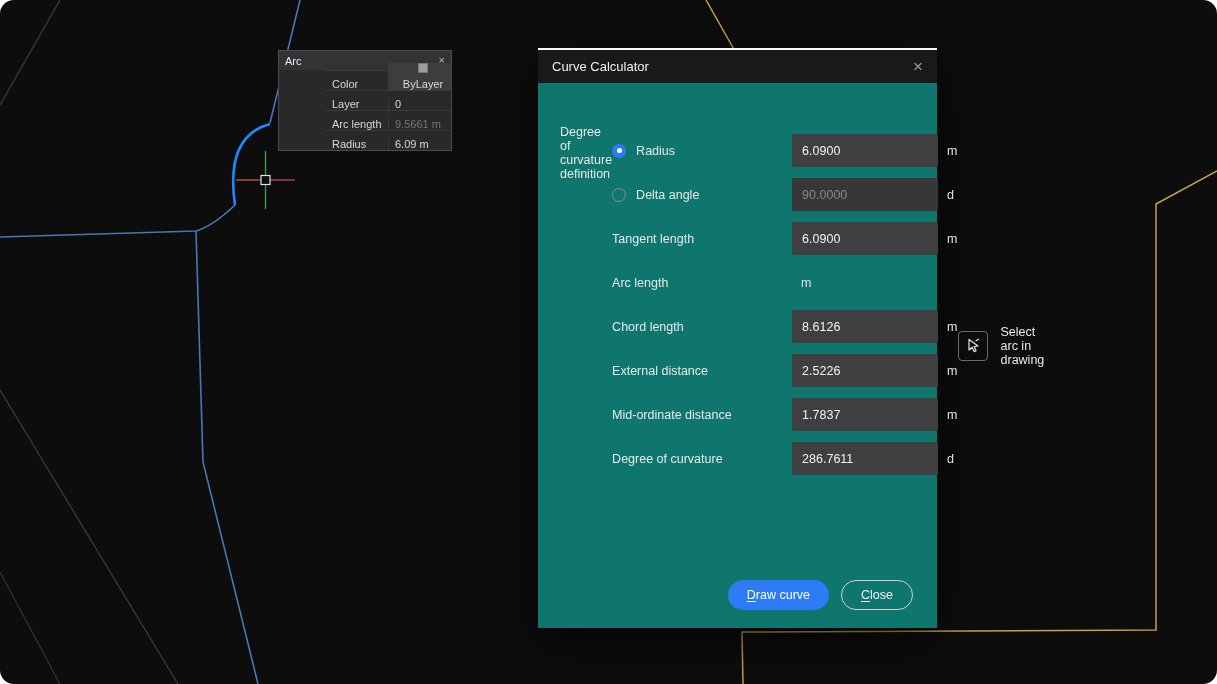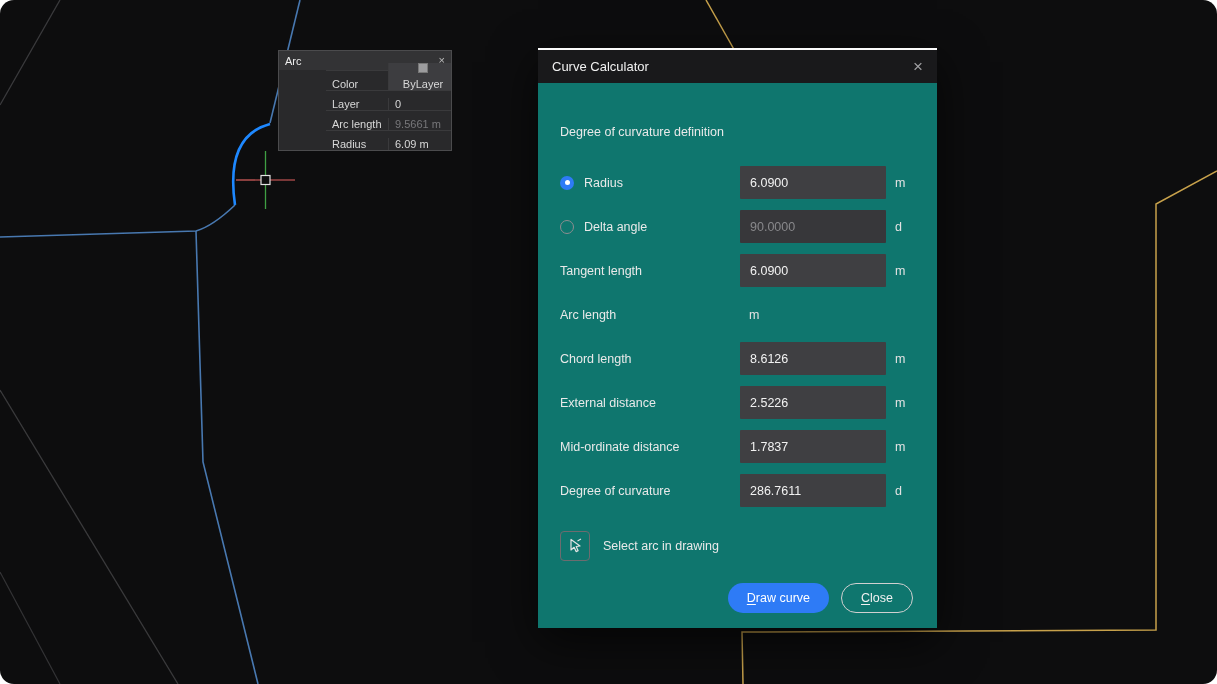--- a/index.html
+++ b/index.html
@@ -38,21 +38,21 @@
     background:#0f766e;box-shadow:0 14px 44px rgba(0,0,0,.65);
     display:flex;flex-direction:column;gap:22px;
   }
   .dialog-titlebar{
     height:35px;background:#19191b;border-top:2px solid #fbfbfb;
     display:flex;align-items:center;justify-content:space-between;
     padding:0 14px;flex:0 0 auto;
   }
   .dialog-title{color:#f1f1f1;font-size:13px;}
   .dialog-close{color:#9f9fa2;font-size:17px;line-height:1;}
-  .dialog-body{padding:16px 22px 0 22px;flex:1;display:flex;flex-direction:column;}
+  .dialog-body{padding:16px 22px 0 22px;flex:1;display:flex;flex-direction:row;}
   .section-label{color:#e9e9e9;font-size:12.5px;margin:4px 0 14px;}
   .segmented{
     display:inline-flex;align-self:flex-start;
     border:1px solid #59595c;border-radius:4px;overflow:hidden;background:#38383a;
   }
   .segment{padding:8px 17px;font-size:12.5px;color:#9b9b9e;}
   .segment.active{background:#4e4e51;color:#ffffff;}
   .fields{margin-top:13px;}
   .field-row{display:flex;align-items:center;height:33px;margin-bottom:11px;}
   .label-wrap{width:180px;display:flex;align-items:center;gap:10px;color:#e9e9e9;font-size:12.5px;}

